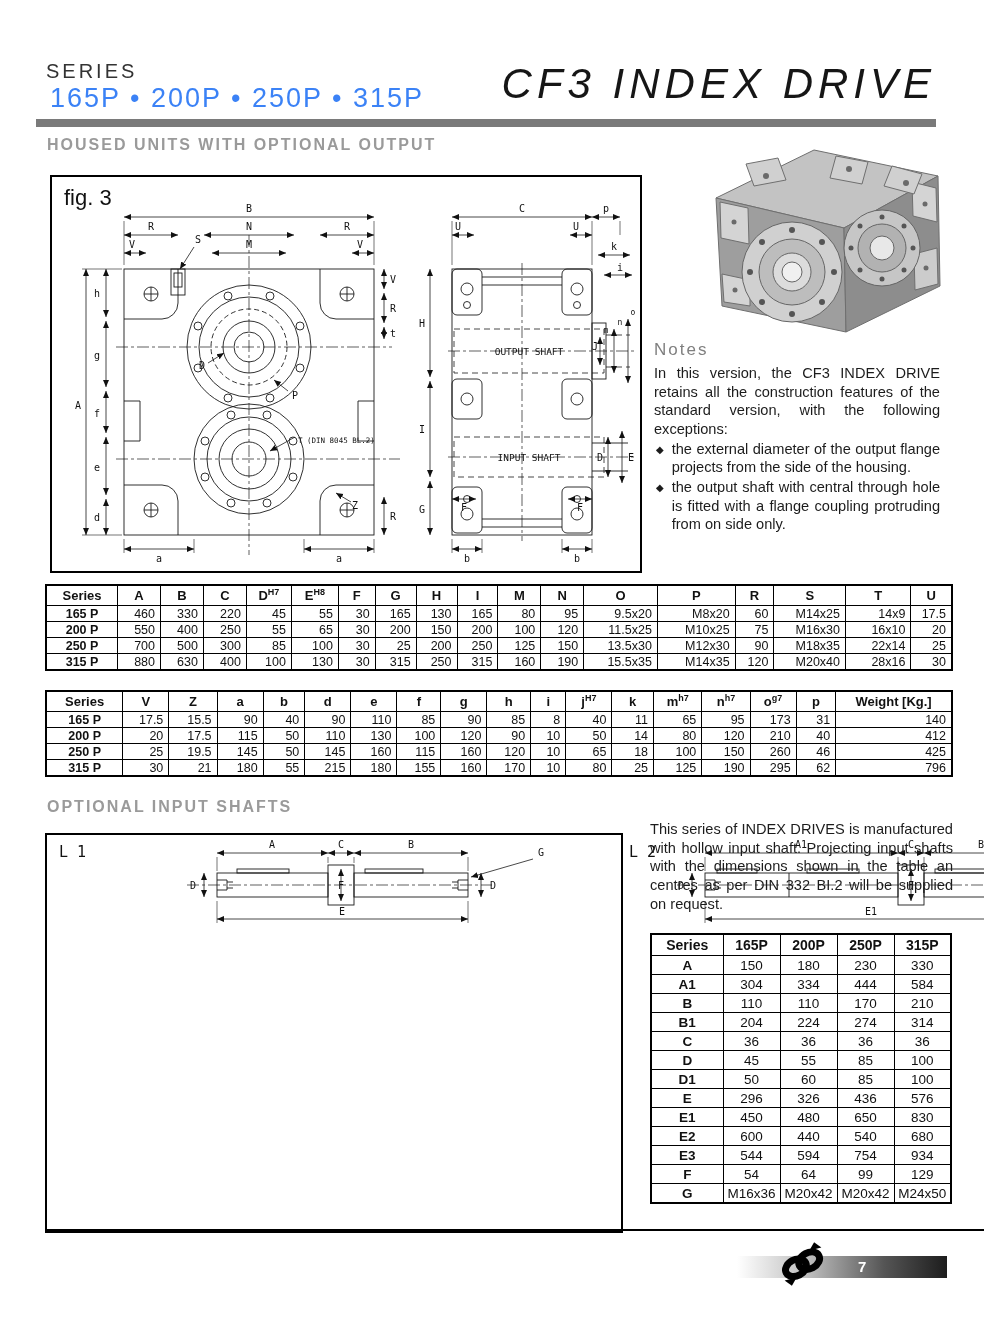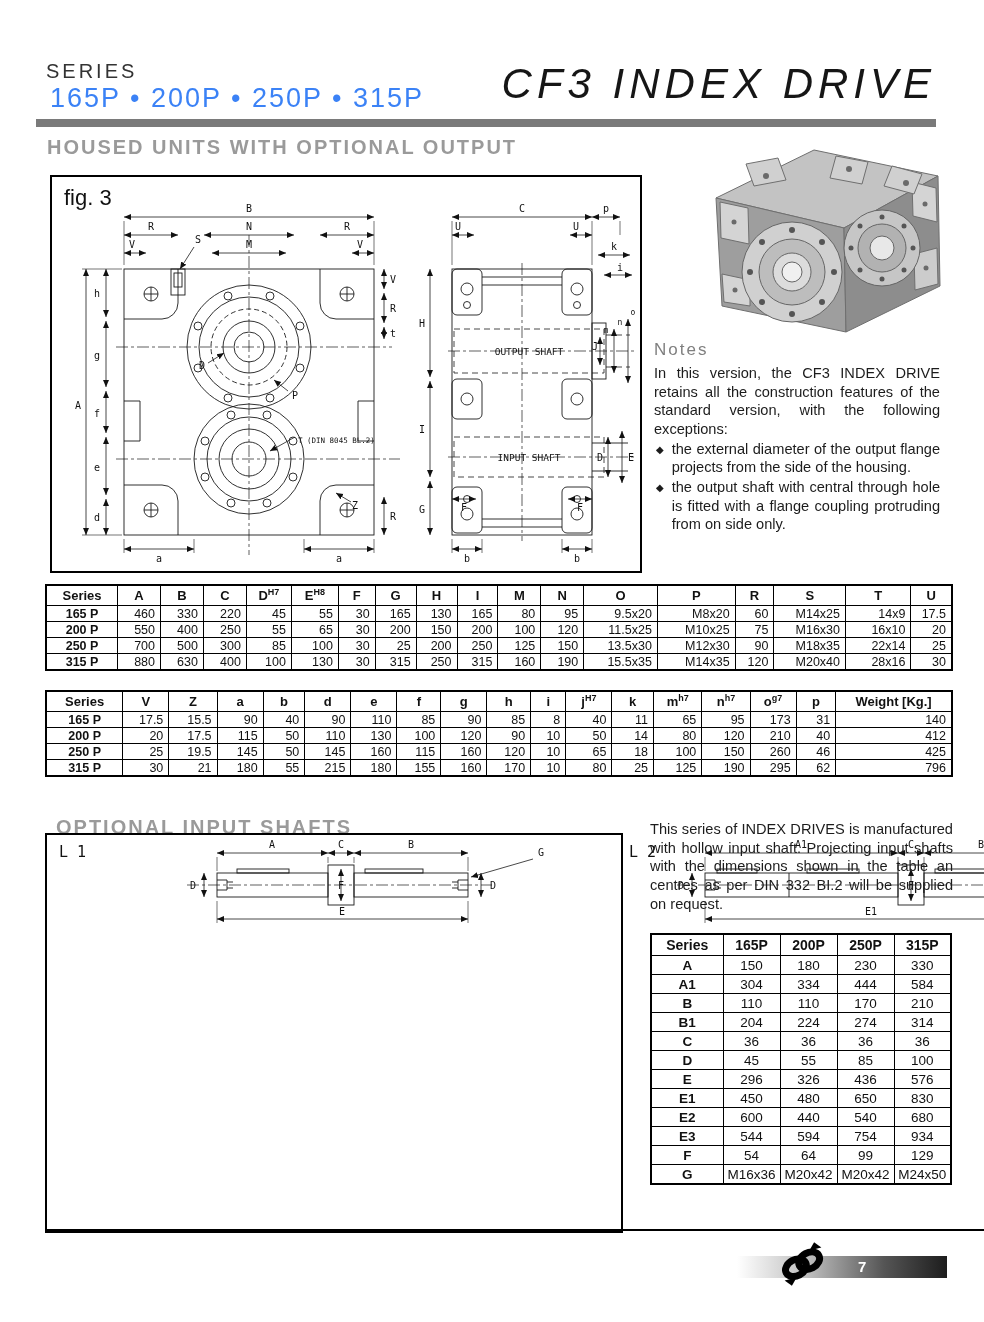--- a/index.html
+++ b/index.html
@@ -3,23 +3,23 @@
 <meta charset="utf-8">
 <style>
   html,body{margin:0;padding:0;background:#fff;}
   body{width:984px;height:1322px;position:relative;font-family:"Liberation Sans",sans-serif;color:#111;overflow:hidden;}
   .abs{position:absolute;}
   
   .series-label{left:46px;top:60px;font-size:20px;letter-spacing:3px;color:#333;}
   .series-values{left:50px;top:83px;font-size:27px;letter-spacing:2px;color:#3b82f6;}
   .main-title{left:0;top:60px;width:936px;text-align:right;font-size:42px;letter-spacing:5px;color:#161616;font-style:italic;}
   .rule{left:36px;top:119px;width:900px;height:8px;background:#7a7a7a;}
-  .sec-heading{font-weight:bold;color:#9a9a9a;letter-spacing:2px;font-size:20px;}
+  .sec-heading{font-weight:bold;color:#9a9a9a;letter-spacing:2px;font-size:16px;}
   .sec1{left:47px;top:136px;}
-  .sec2{left:47px;top:816px;margin-left:9px;}
+  .sec2{left:47px;top:798px;}
   
   .fig3-box{left:50px;top:175px;width:588px;height:394px;border:2px solid #000;}
   .fig3-caption{left:12px;top:8px;font-size:22px;color:#111;}
   
   .notes{left:654px;top:340px;width:286px;}
   .notes-heading{font-size:17px;letter-spacing:2px;color:#7f7f7f;margin:0 0 4px 0;font-weight:normal;}
   .body-text{font-size:14.6px;line-height:1.28;text-align:justify;color:#1c1c1c;}
   .bullet-row{display:flex;margin-top:1px;}
   .bullet-glyph{font-size:10px;margin:4px 8px 0 2px;color:#1c1c1c;}
   
@@ -802,20 +802,27 @@
         <td>36</td>
       </tr>
       <tr>
         <td class="rowhead">D</td>
         <td>45</td>
         <td>55</td>
         <td>85</td>
         <td>100</td>
       </tr>
       <tr>
+        <td class="rowhead">D1</td>
+        <td>50</td>
+        <td>60</td>
+        <td>85</td>
+        <td>100</td>
+      </tr>
+      <tr>
         <td class="rowhead">E</td>
         <td>296</td>
         <td>326</td>
         <td>436</td>
         <td>576</td>
       </tr>
       <tr>
         <td class="rowhead">E1</td>
         <td>450</td>
         <td>480</td>

